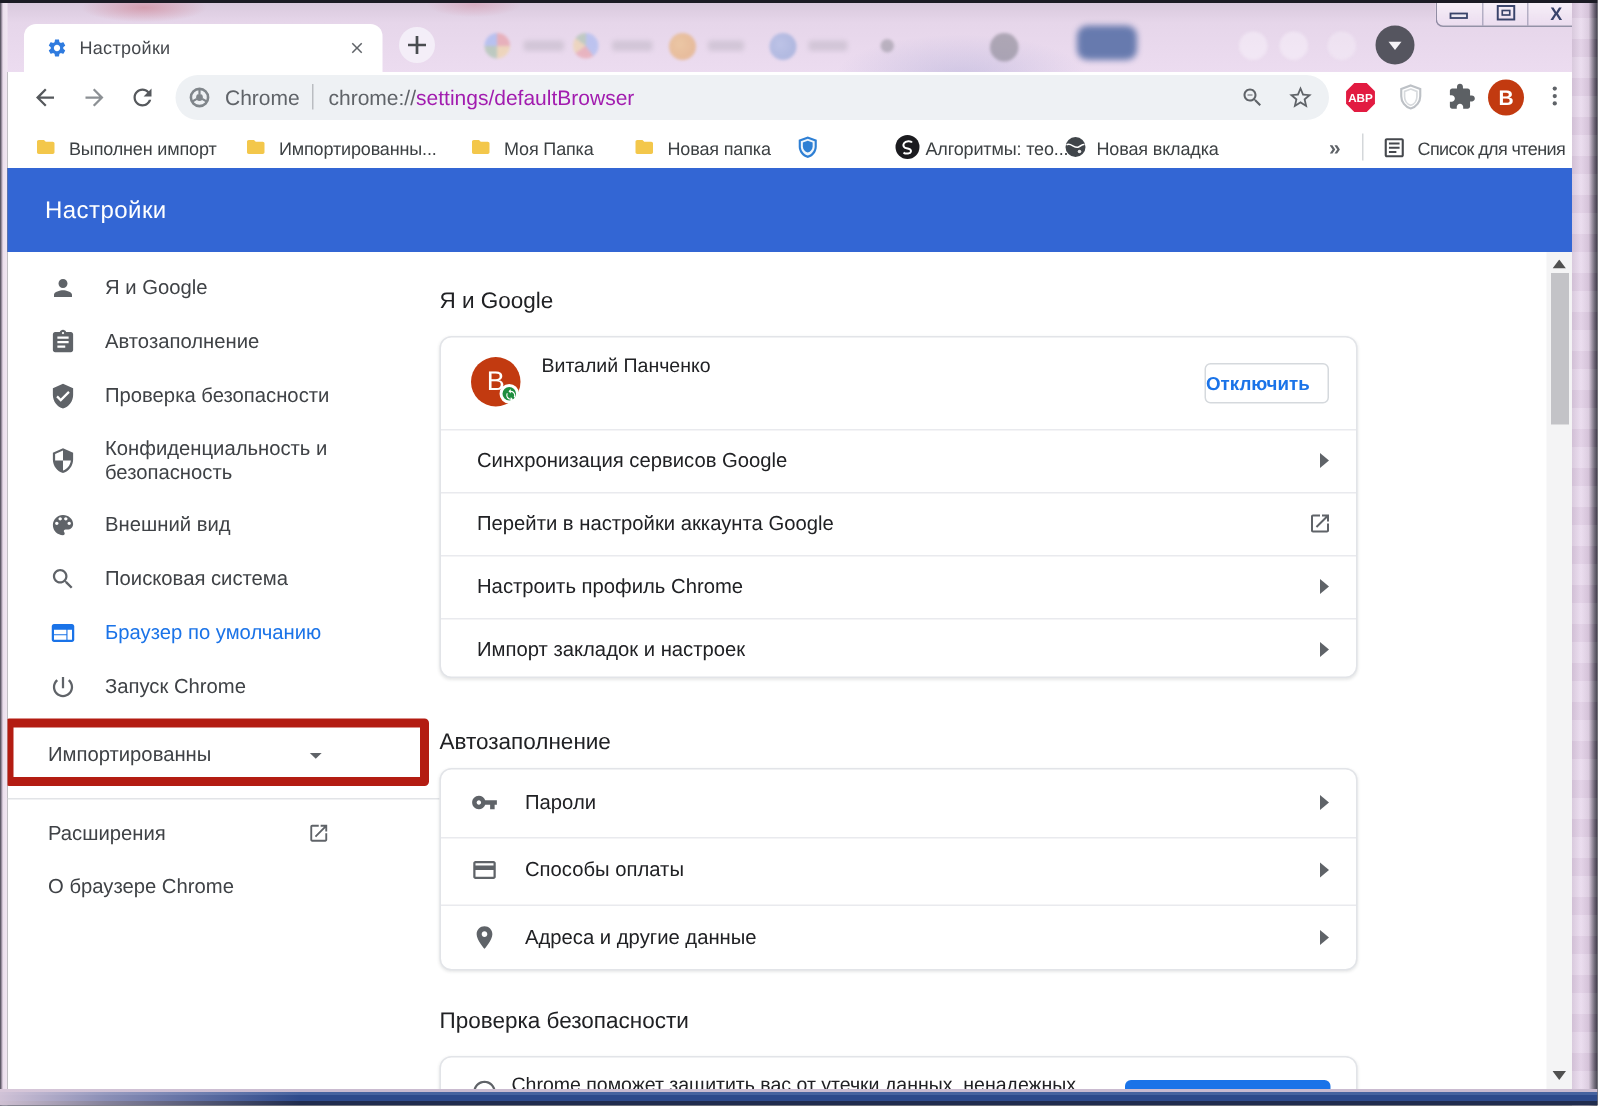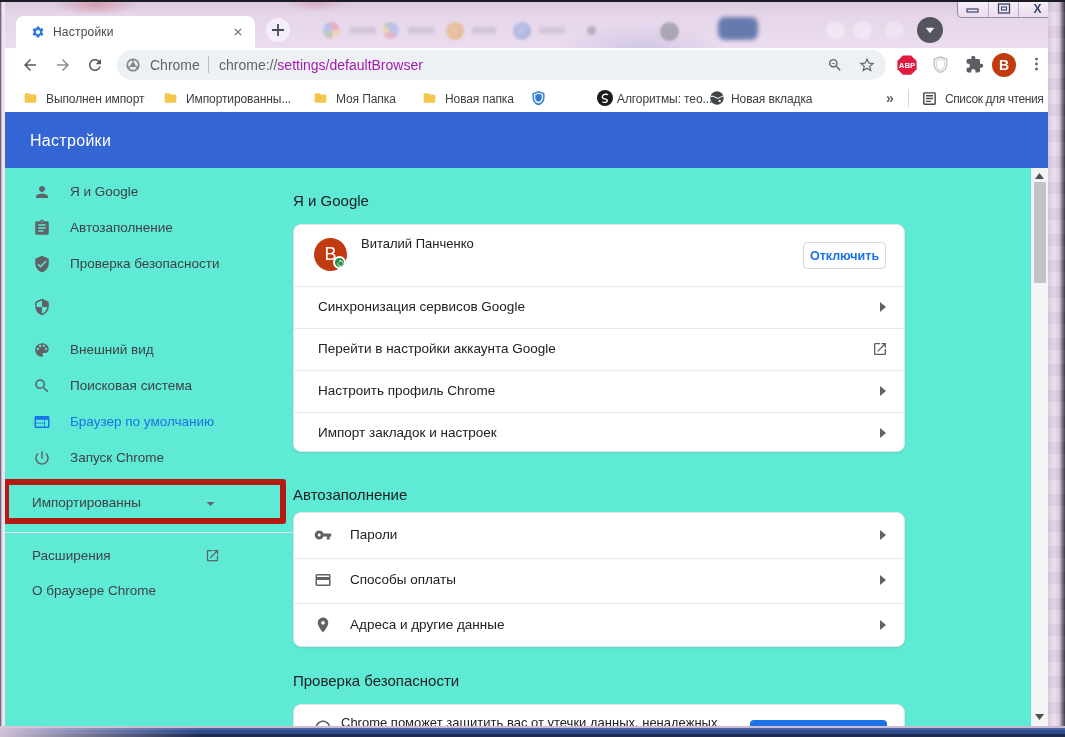--- a/index.html
+++ b/index.html
@@ -34,21 +34,21 @@
 #toolbar{left:5px;top:48px;width:1043px;height:36px;background:#fff}
 #bookbar{left:5px;top:84px;width:1043px;height:28px;background:#fff}
 #omni{left:112px;top:2px;width:769px;height:30px;border-radius:15px;background:#eef1f4}
 .bmtext{position:absolute;top:8px;font-size:12px;color:#3c4043;white-space:nowrap;letter-spacing:-.1px}
 
 #bluebar{left:5px;top:112px;width:1043px;height:56px;background:#3366d4}
 #bluetitle{left:25px;top:20px;font-size:16px;color:#fff;letter-spacing:.3px}
 #searchbox{left:288px;top:13px;width:612px;height:32px;border-radius:2px;background:#2850a5}
 #searchph{left:39px;top:9px;font-size:14px;color:#c3cfec}
 
-#page{left:5px;top:168px;width:1043px;height:558px;background:#5eead4;overflow:hidden}
+#page{left:5px;top:168px;width:1043px;height:558px;background:#ffffff;overflow:hidden}
 .mi{position:absolute;left:65px;font-size:13.5px;color:#3f4246;white-space:nowrap}
 .mic{position:absolute;left:28px}
 .sec{position:absolute;left:288px;font-size:15px;color:#202124;white-space:nowrap}
 .card{position:absolute;left:288px;width:612px;background:#fff;border:1px solid #e2e4e8;border-radius:8px;box-shadow:0 1px 2px rgba(60,64,67,.12)}
 .sep{position:absolute;left:0;width:100%;height:1px;background:#e9eaee}
 .rowt{position:absolute;left:24px;font-size:13.5px;color:#202124;white-space:nowrap}
 .arr{position:absolute;right:18px;width:0;height:0;border-left:6px solid #5f6368;border-top:5px solid transparent;border-bottom:5px solid transparent}
 #redbox{left:-2px;top:311px;width:283px;height:45px;border:6px solid #b31c12;border-radius:3px}
 #scroll{left:1031px;top:168px;width:17px;height:558px;background:#f4f4f5}
 #thumb{left:2.5px;top:14px;width:12px;height:101px;background:#c3c3c7}
@@ -195,20 +195,21 @@
       <path d="M19 3h-4.18C14.4 1.84 13.3 1 12 1c-1.3 0-2.4.84-2.82 2H5c-1.1 0-2 .9-2 2v14c0 1.1.9 2 2 2h14c1.1 0 2-.9 2-2V5c0-1.1-.9-2-2-2zm-7 0c.55 0 1 .45 1 1s-.45 1-1 1-1-.45-1-1 .45-1 1-1zm2 14H7v-2h7v2zm3-4H7v-2h10v2zm0-4H7V7h10v2z"></path>
     </svg>
  <div class="mi" style="top:52px">Автозаполнение</div>
  <svg class="mic" style="top:87px" width="18" height="18" viewBox="0 0 24 24" fill="#5f6368">
       <path d="M12 1L3 5v6c0 5.55 3.84 10.74 9 12 5.16-1.26 9-6.45 9-12V5l-9-4zm-2 16l-4-4 1.41-1.41L10 14.17l6.59-6.59L18 9l-8 8z"></path>
     </svg>
  <div class="mi" style="top:88px">Проверка безопасности</div>
  <svg class="mic" style="top:130px" width="18" height="18" viewBox="0 0 24 24" fill="#5f6368">
       <path d="M12 1L3 5v6c0 5.55 3.84 10.74 9 12 5.16-1.26 9-6.45 9-12V5l-9-4zm0 10.99h7c-.53 4.12-3.28 7.79-7 8.94V12H5V6.3l7-3.11v8.8z"></path>
     </svg>
+ <div class="mi" style="top:123px;line-height:16px">Конфиденциальность и<br>безопасность</div>
  <svg class="mic" style="top:173px" width="18" height="18" viewBox="0 0 24 24" fill="#5f6368">
       <path d="M12 3c-4.97 0-9 4.03-9 9s4.03 9 9 9c.83 0 1.5-.67 1.5-1.5 0-.39-.15-.74-.39-1.01-.23-.26-.38-.61-.38-.99 0-.83.67-1.5 1.5-1.5H16c2.76 0 5-2.24 5-5 0-4.42-4.03-8-9-8zm-5.5 9c-.83 0-1.5-.67-1.5-1.5S5.67 9 6.5 9 8 9.67 8 10.5 7.33 12 6.5 12zm3-4C8.67 8 8 7.33 8 6.5S8.67 5 9.5 5s1.5.67 1.5 1.5S10.33 8 9.5 8zm5 0c-.83 0-1.5-.67-1.5-1.5S13.67 5 14.5 5s1.5.67 1.5 1.5S15.33 8 14.5 8zm3 4c-.83 0-1.5-.67-1.5-1.5S16.67 9 17.5 9s1.5.67 1.5 1.5-.67 1.5-1.5 1.5z"></path>
     </svg>
  <div class="mi" style="top:174px">Внешний вид</div>
  <svg class="mic" style="top:209px" width="18" height="18" viewBox="0 0 24 24" fill="#5f6368">
       <path d="M15.5 14h-.79l-.28-.27C15.41 12.59 16 11.11 16 9.5 16 5.91 13.09 3 9.5 3S3 5.91 3 9.5 5.91 16 9.5 16c1.61 0 3.09-.59 4.23-1.57l.27.28v.79l5 4.99L20.49 19l-4.99-5zm-6 0C7.01 14 5 11.99 5 9.5S7.01 5 9.5 5 14 7.01 14 9.5 11.99 14 9.5 14z"></path>
     </svg>
  <div class="mi" style="top:210px">Поисковая система</div>
  <svg class="mic" style="top:245px" width="18" height="18" viewBox="0 0 24 24" fill="#1a73e8">
       <path d="M20 4H4c-1.1 0-1.99.9-1.99 2L2 18c0 1.1.9 2 2 2h16c1.1 0 2-.9 2-2V6c0-1.1-.9-2-2-2zm-5 14H4v-4h11v4zm0-5H4V9h11v4zm5 5h-4V9h4v9z"></path>
@@ -231,21 +232,21 @@
  <div class="mi" style="left:27px;top:415px">О браузере Chrome</div>
 
  <div class="sec" style="top:24px">Я и Google</div>
  <div class="card" style="top:56px;height:228px">
   <div class="abs" style="left:20px;top:13px;width:33px;height:33px;border-radius:50%;background:#c23a10;color:#fff;font-size:18px;text-align:center;line-height:33px">B</div>
   <div class="abs" style="left:39px;top:31px;width:13px;height:13px;border-radius:50%;background:#1e8e3e;border:2px solid #fff"></div>
   <svg class="abs" style="left:42px;top:34px" width="9" height="9" viewBox="0 0 24 24" fill="#fff">
         <path d="M12 4V1L8 5l4 4V6c3.31 0 6 2.69 6 6 0 1.01-.25 1.97-.7 2.8l1.46 1.46C19.54 15.03 20 13.57 20 12c0-4.42-3.58-8-8-8zm0 14c-3.31 0-6-2.69-6-6 0-1.01.25-1.97.7-2.8L5.24 7.74C4.46 8.97 4 10.43 4 12c0 4.42 3.58 8 8 8v3l4-4-4-4v3z"></path>
       </svg>
   <div class="abs" style="left:67px;top:11px;font-size:13px;color:#202124">Виталий Панченко</div>
-  <div class="abs" style="left:509px;top:17px;width:83px;height:27px;border:1px solid #d5d9dd;border-radius:4px;color:#1a73e8;font-size:12.5px;font-weight:bold;text-align:center;line-height:26px">Отключить</div>
+  <div class="abs" style="left:509px;top:17px;width:83px;height:27px;border:1px solid #d5d9dd;border-radius:4px;color:#1a73e8;font-size:12.5px;font-weight:bold;text-align:left;line-height:26px">Отключить</div>
   <div class="sep" style="top:61px"></div>
   <div class="rowt" style="top:74px">Синхронизация сервисов Google</div>
   <div class="arr" style="top:77px"></div>
   <div class="sep" style="top:103px"></div>
   <div class="rowt" style="top:116px">Перейти в настройки аккаунта Google</div>
   <svg class="abs" style="right:16px;top:116px" width="16" height="16" viewBox="0 0 24 24" fill="#5f6368">
         <path d="M19 19H5V5h7V3H5c-1.11 0-2 .9-2 2v14c0 1.1.89 2 2 2h14c1.1 0 2-.9 2-2v-7h-2v7zM14 3v2h3.59l-9.83 9.83 1.41 1.41L19 6.41V10h2V3h-7z"></path>
       </svg>
   <div class="sep" style="top:145px"></div>
   <div class="rowt" style="top:158px">Настроить профиль Chrome</div>

